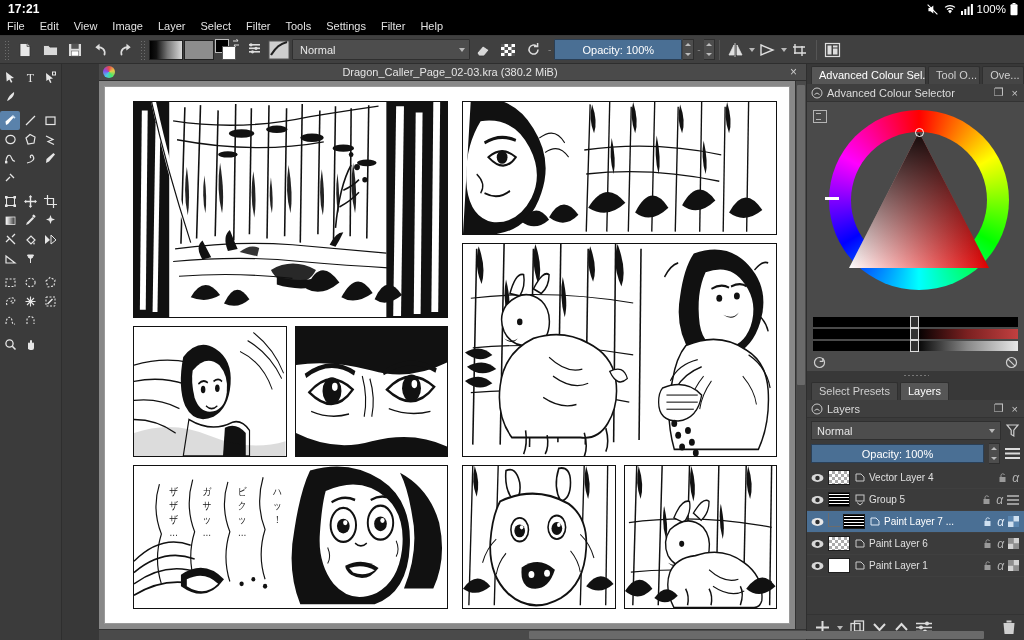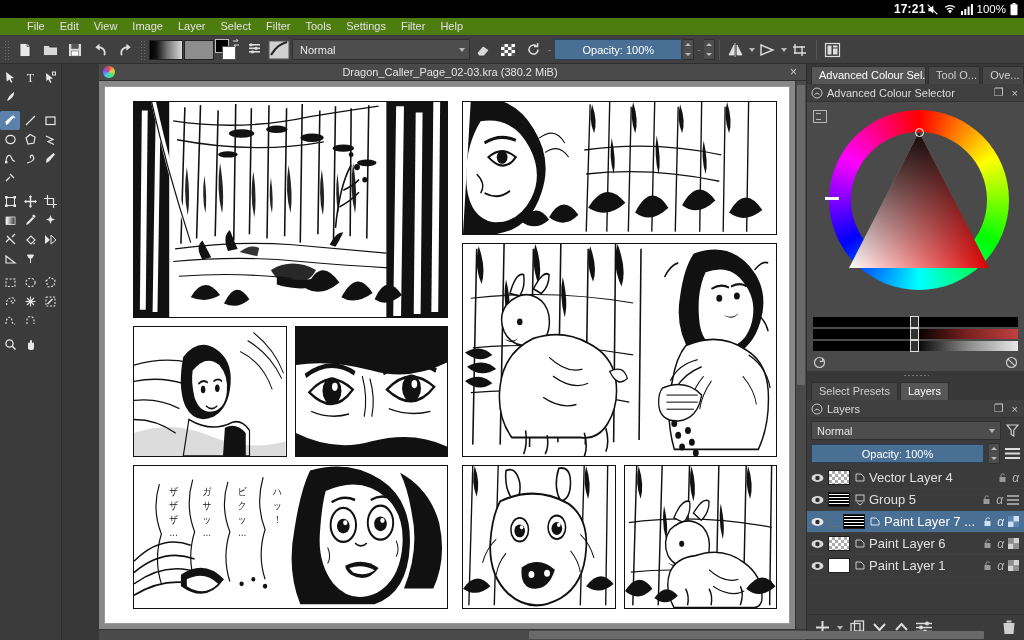--- a/index.html
+++ b/index.html
@@ -7,32 +7,32 @@
     width: 1024px; height: 640px;
     background: #383838;
     font-family: "Liberation Sans", sans-serif;
     font-size: 11px; color: #d6d6d6;
     overflow: hidden; position: relative;
   }
 
   
   .android-bar {
     height: 18px; background: #000; display: flex;
-    align-items: center; justify-content: flex-end;
+    align-items: center; justify-content: space-between;
     padding: 0 6px 0 8px;
   }
   .android-clock { font-size: 12px; color: #fff; font-weight: bold; letter-spacing: .2px; }
   .android-icons { display: flex; align-items: center; gap: 4px; color: #fff; }
   .android-icons svg { display: block; }
   .batt-txt { font-size: 11.5px; color: #fff; }
 
   
   .menubar {
-    height: 18px; background: #4d7c0f; display: flex; align-items: center;
-    padding-left: 20px; gap: 1px; border-bottom: 1px solid #3a3a3a;
+    height: 18px; background: #000000; display: flex; align-items: center;
+    padding-left: 0; gap: 1px; border-bottom: 1px solid #3a3a3a;
   }
   .menu-item {
     padding: 1px 7px; font-size: 11px; color: #e2e2e2; cursor: default;
     line-height: 15px;
   }
 
   
   .toolbar {
     height: 28px; background: #404040; display: flex; align-items: center;
     padding: 0 2px; gap: 1px; border-bottom: 1px solid #2e2e2e;
@@ -215,21 +215,21 @@
   }
   .thumb-noise {
     background:
       repeating-linear-gradient(0deg,#000 0 1px,#fff 1px 2px),
       repeating-linear-gradient(90deg,#000 0 1px,#fff 1px 2px);
     background-size: 3px 3px, 2px 2px;
   }
   .thumb-white { background: #fff; }
   .thumb-half { background: linear-gradient(90deg,#fff 50%, #f2f2f2 50%); border:1px solid #1f1f1f; }
   .ltype { width: 13px; display: flex; justify-content: center; }
-  .lname { flex: 1; font-size: 13px; color: #e0e0e0; white-space: nowrap; overflow: hidden; }
+  .lname { flex: 1; font-size: 10px; color: #e0e0e0; white-space: nowrap; overflow: hidden; }
   .layer-row.selected .lname { color: #fff; }
   .lprops { display: flex; align-items: center; gap: 4px; padding-right: 2px; }
   .indent { width: 12px; height: 14px; border-left: 1px solid #6c6c6c; border-bottom: 1px solid #6c6c6c; margin-bottom: 4px; flex-shrink: 0; }
 
   .layer-btns {
     height: 26px; display: flex; align-items: center; gap: 7px;
     padding: 0 8px; background: #3b3b3b; border-top: 1px solid #333;
   }
   .lb { display: flex; align-items: center; }
   .lb-spacer { flex: 1; }

